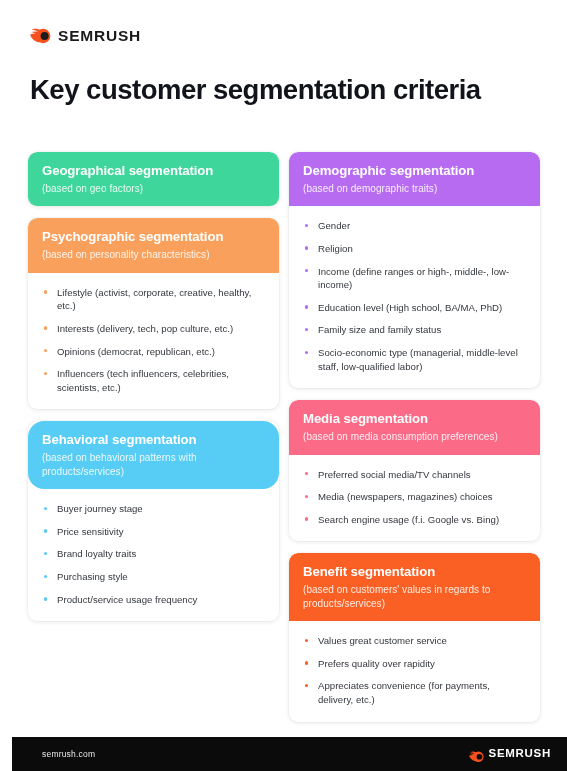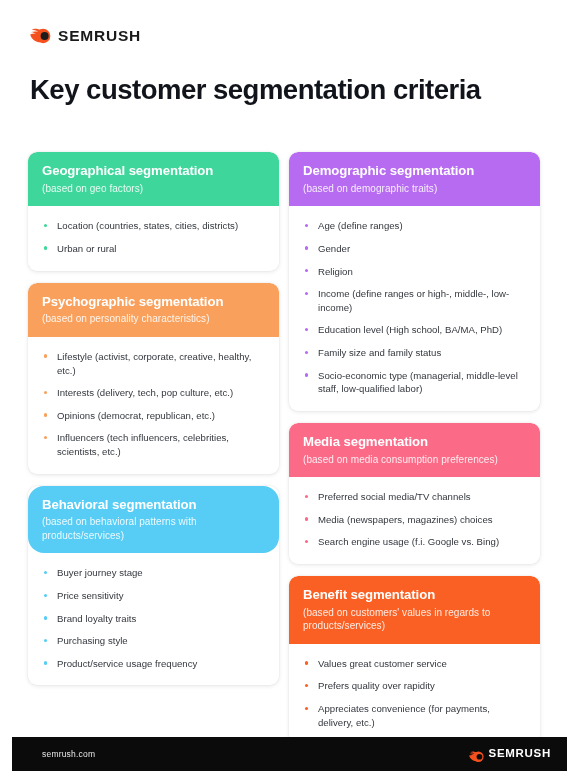--- a/index.html
+++ b/index.html
@@ -175,26 +175,20 @@
   <h1 class="page-title">Key customer segmentation criteria</h1>
 </div>
 
 <div class="board">
   <div class="column" id="col-left">
       <div class="card">
         <div class="card-header" style="background: rgb(62, 214, 155);">
           <h2>Geographical segmentation</h2>
           <span class="card-sub">(based on geo factors)</span>
         </div>
-        <div class="card-body">
-          <ul class="bullets" style="--accent: #3ed69b;">
-            <li>Location (countries, states, cities, districts)</li>
-            <li>Urban or rural</li>
-          </ul>
-        </div>
       </div>
       <div class="card">
         <div class="card-header" style="background: rgb(249, 161, 92);">
           <h2>Psychographic segmentation</h2>
           <span class="card-sub">(based on personality characteristics)</span>
         </div>
         <div class="card-body">
           <ul class="bullets" style="--accent: #f9a15c;">
             <li>Lifestyle (activist, corporate, creative, healthy, etc.)</li>
             <li>Interests (delivery, tech, pop culture, etc.)</li>
@@ -220,21 +214,20 @@
       </div>
     </div>
   <div class="column" id="col-right">
       <div class="card">
         <div class="card-header" style="background: rgb(182, 107, 240);">
           <h2>Demographic segmentation</h2>
           <span class="card-sub">(based on demographic traits)</span>
         </div>
         <div class="card-body">
           <ul class="bullets" style="--accent: #b66bf0;">
-            <li>Age (define ranges)</li>
             <li>Gender</li>
             <li>Religion</li>
             <li>Income (define ranges or high-, middle-, low-income)</li>
             <li>Education level (High school, BA/MA, PhD)</li>
             <li>Family size and family status</li>
             <li>Socio-economic type (managerial, middle-level staff, low-qualified labor)</li>
           </ul>
         </div>
       </div>
       <div class="card">

